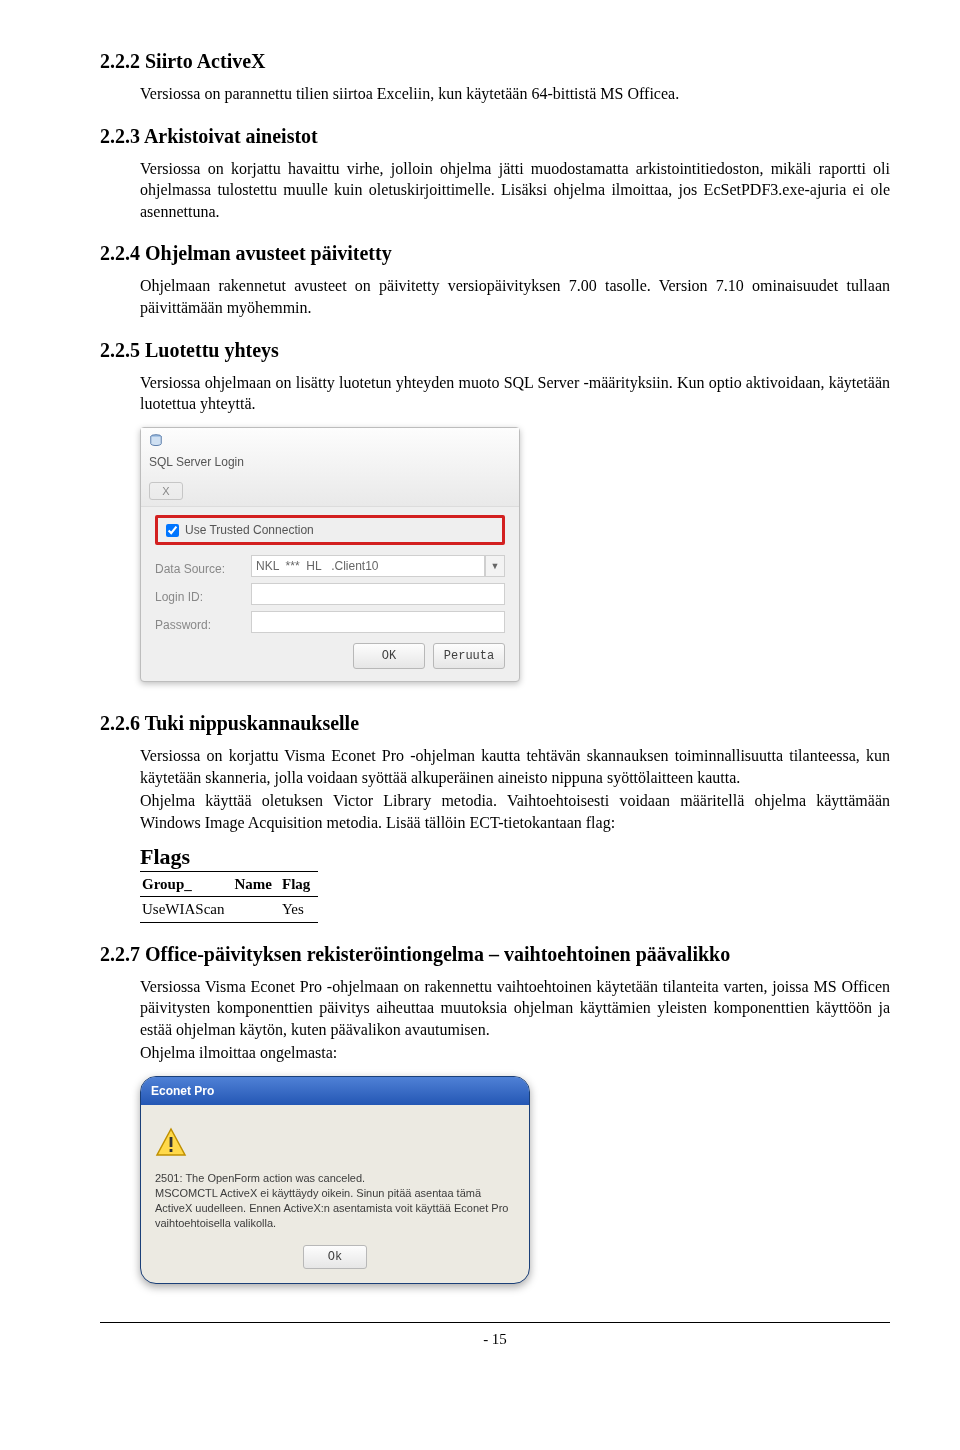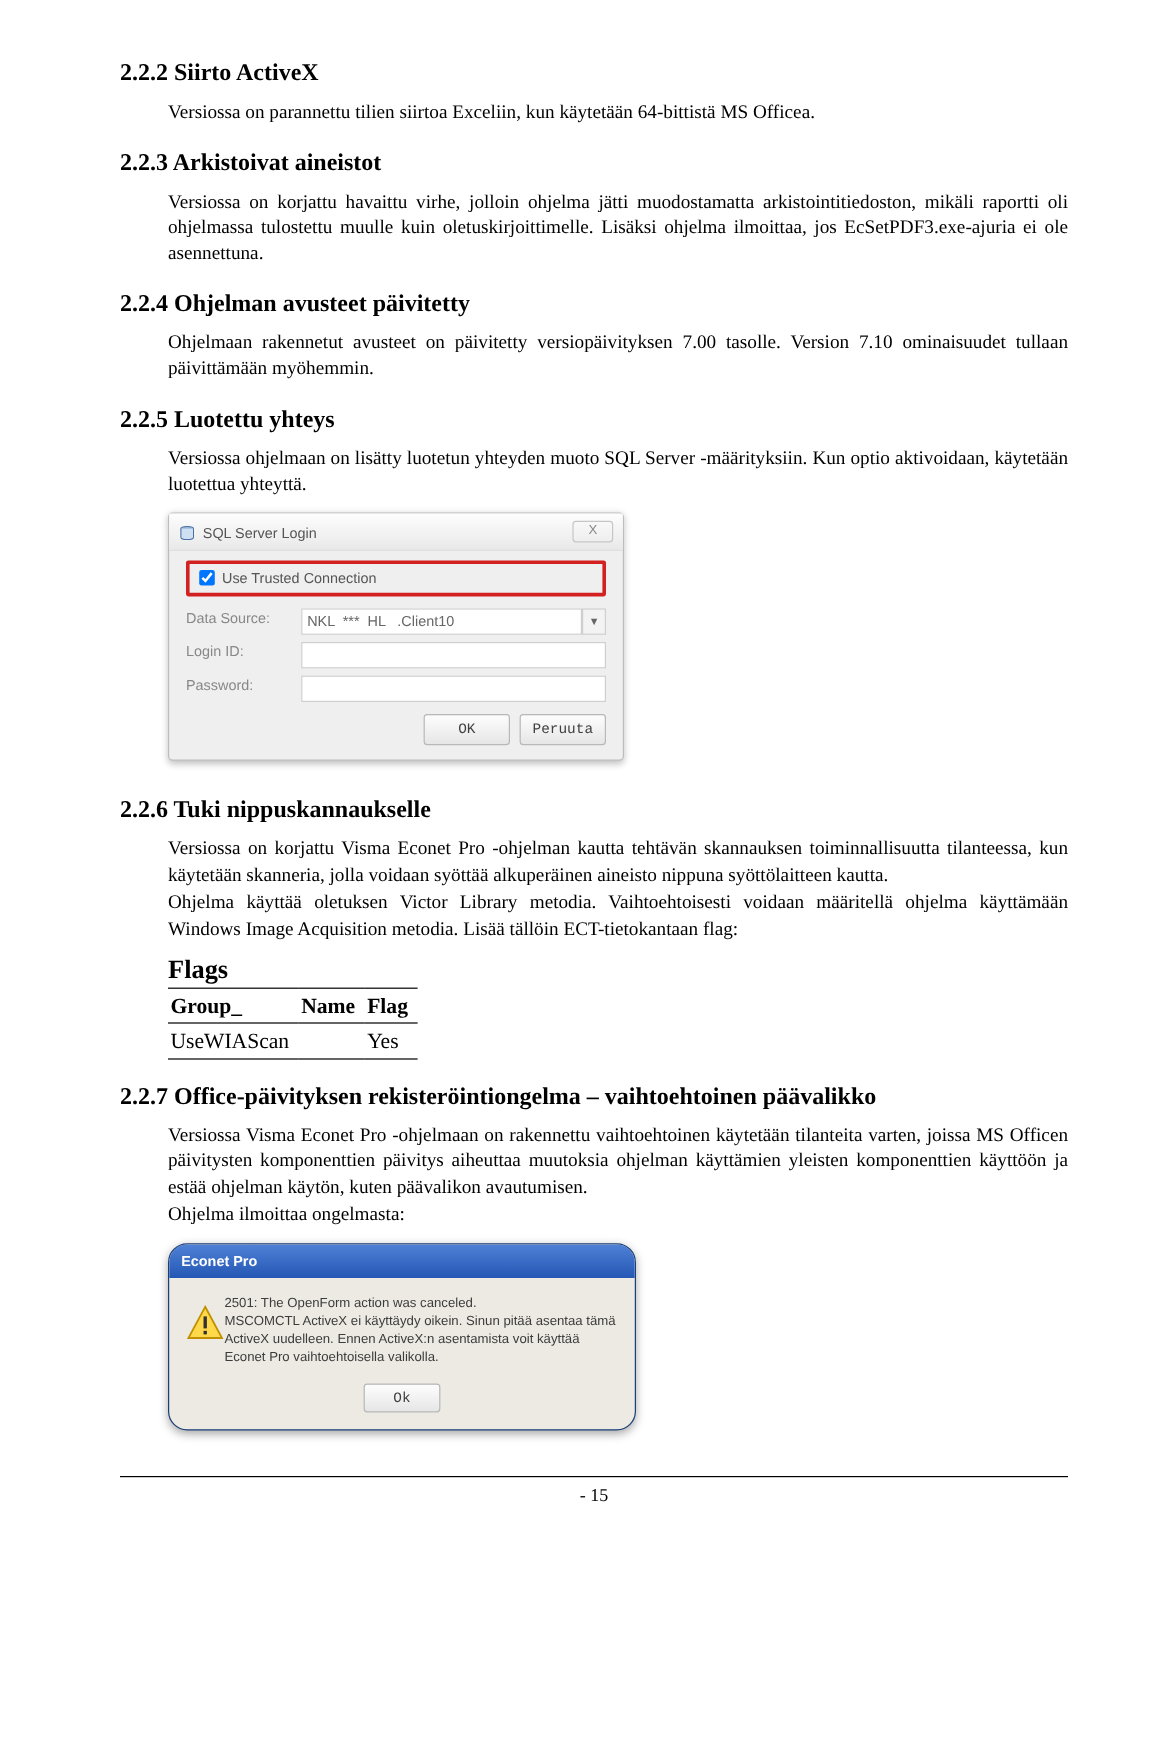--- a/index.html
+++ b/index.html
@@ -32,45 +32,46 @@
     background: #efefef;
     border: 1px solid #bdbdbd;
     border-radius: 4px;
     box-shadow: 0 2px 6px rgba(0,0,0,0.25);
     font-family: "Segoe UI", Tahoma, sans-serif;
     font-size: 12px;
     color: #555;
   }
   .win-titlebar {
     display: flex;
-    align-items: flex-end;
+    align-items: flex-start;
     gap: 6px;
     padding: 6px 8px;
     border-bottom: 1px solid #dcdcdc;
     background: linear-gradient(#fdfdfd,#e9e9e9);
+    flex-direction: column;
   }
   .win-titlebar .spacer { flex: 1; }
   .close-x {
     border: 1px solid #c6c6c6;
     border-radius: 3px;
     width: 34px; height: 18px;
     display: flex; align-items: center; justify-content: center;
     font-size: 11px;
     color: #888;
   }
   .win-body { padding: 8px 14px 12px 14px; }
   .trusted-row {
     display: flex; align-items: center; gap: 6px;
     border: 3px solid #d32020;
     padding: 4px 8px;
     margin-bottom: 10px;
     border-radius: 2px;
   }
   .form-row {
-    display: flex; align-items: flex-start;
+    display: flex; align-items: flex-end;
     margin: 6px 0;
     gap: 8px;
   }
   .form-row label { width: 88px; color: #888; }
   .form-row input[type="text"], .form-row input[type="password"] {
     flex: 1;
     height: 22px;
     background: #fff;
     border: 1px solid #cfcfcf;
     padding: 0 4px;
@@ -97,21 +98,21 @@
     background: linear-gradient(#fdfdfd,#e6e6e6);
     border-radius: 3px;
     font-family: Liberation Mono, monospace; font-size: 12px;
     color: #404040;
   }
   
   .flags-block { margin: 8px 0 4px 40px; }
   .flags-block .flags-title { font-weight: bold; font-size: 22px; margin-bottom: 0; }
   table.flags {
     border-collapse: collapse;
-    font-size: 18px;
+    font-size: 15px;
   }
   table.flags th, table.flags td {
     border-top: 1px solid #000;
     border-bottom: 1px solid #000;
     padding: 2px 8px 2px 2px;
     text-align: left;
   }
   table.flags th { font-weight: bold; }
   
   .econet-dialog {
@@ -127,21 +128,23 @@
   }
   .econet-title {
     background: linear-gradient(#4f81d6,#2457b4);
     color: #fff;
     font-size: 12px;
     font-weight: bold;
     padding: 6px 10px;
   }
   .econet-body {
     display: flex;
+    gap: 12px;
     padding: 14px 14px 8px 14px;
+    flex-direction: column;
   }
   .warn-icon {
     width: 32px; height: 32px;
     flex: 0 0 32px;
     margin-top: 8px;
   }
   .warn-icon svg { width: 100%; height: 100%; }
   .econet-msg { line-height: 1.35; }
   .econet-btns {
     display:flex; justify-content:center;

